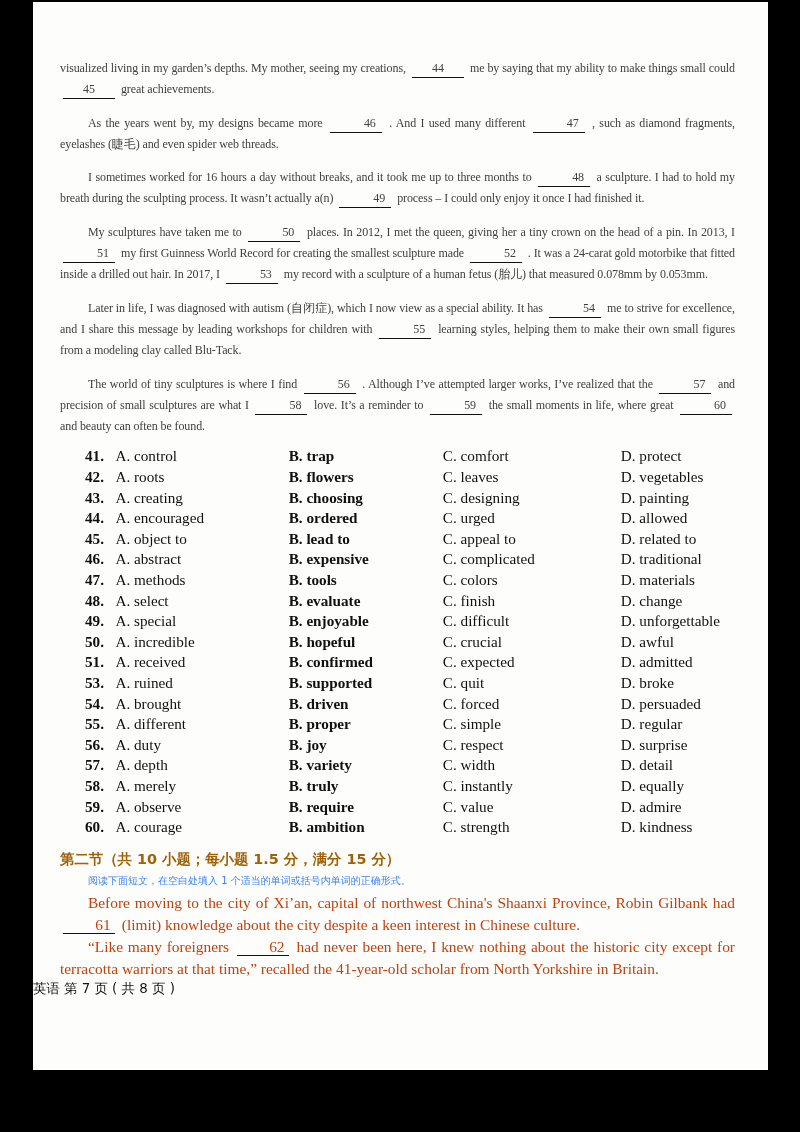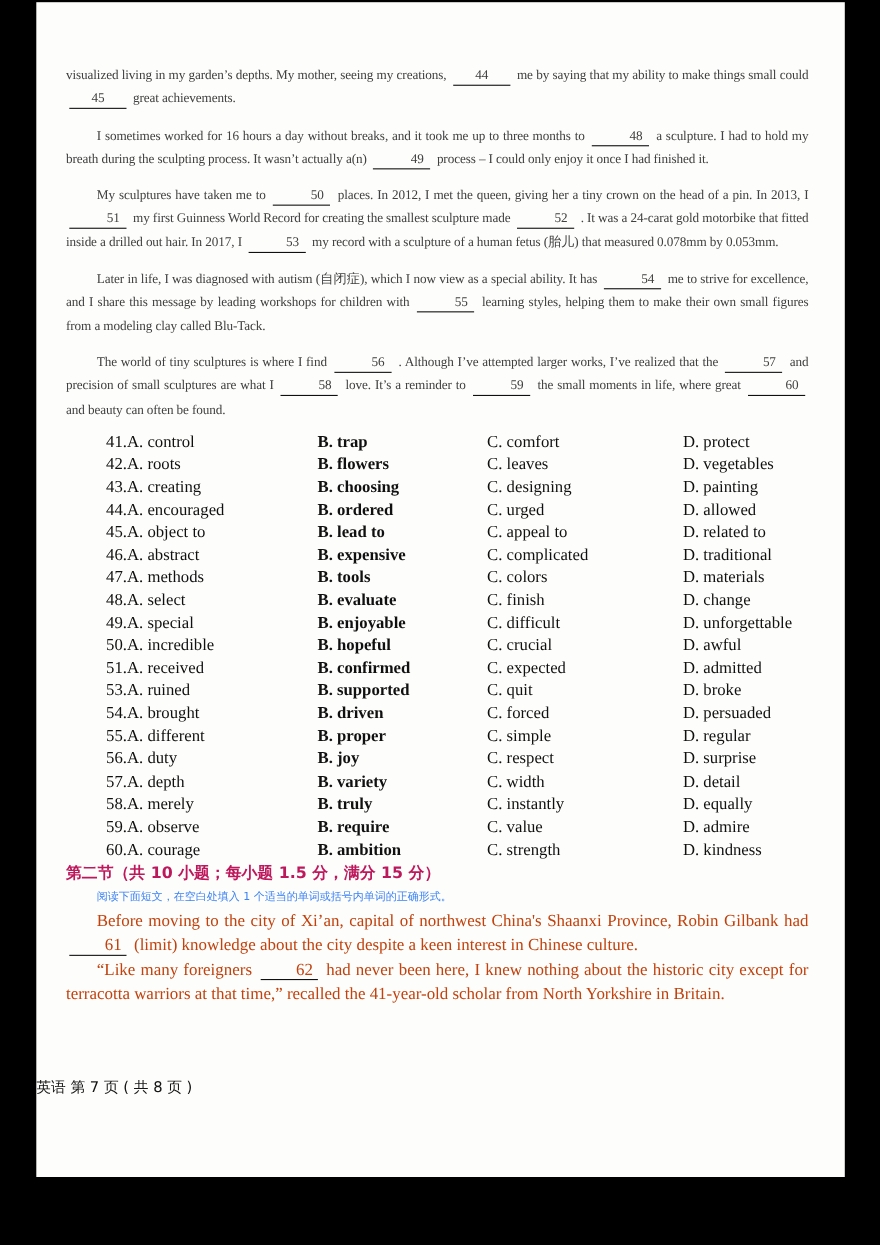--- a/index.html
+++ b/index.html
@@ -56,35 +56,37 @@
   }
   .opt-row {
     display: flex;
     font-size: 15.2px;
     line-height: 20.6px;
     color: #101010;
     white-space: nowrap;
   }
   .opt-num {
     width: 32px;
-    text-align: right;
+    text-align: left;
     padding-left: 25px;
     box-sizing: content-box;
+    font-weight: bold;
   }
   .opt-a { width: 182px; }
   .opt-b { width: 162px; font-weight: bold; }
   .opt-c { width: 187px; }
   .opt-d { width: 120px; }
 
   
   .sec-head {
+    margin-top: 10px;
     font-family: "DejaVu Sans", "Liberation Sans", sans-serif;
     font-weight: bold;
     font-size: 14.4px;
-    color: #be185d;
+    color: #a16207;
     line-height: 22px;
   }
   .sec-instr {
     font-family: "DejaVu Sans", "Liberation Sans", sans-serif;
     font-size: 10px;
     color: #3b82f6;
     line-height: 22px;
     text-indent: 28px;
   }
   .para2 {
@@ -106,20 +108,21 @@
   }
 </style>
 </head>
 <body>
 
 <div id="scan">
   <div class="page-inner">
 
     <div id="cloze-passage">
         <div class="para">visualized living in my garden’s depths. My mother, seeing my creations, <span class="blank">44</span> me by saying that my ability to make things small could <span class="blank">45</span> great achievements. </div>
+        <div class="para indent">As the years went by, my designs became more <span class="blank">46</span> . And I used many different <span class="blank">47</span> , such as diamond fragments, eyelashes (睫毛) and even spider web threads. </div>
         <div class="para indent">I sometimes worked for 16 hours a day without breaks, and it took me up to three months to <span class="blank">48</span> a sculpture. I had to hold my breath during the sculpting process. It wasn’t actually a(n) <span class="blank">49</span> process – I could only enjoy it once I had finished it. </div>
         <div class="para indent">My sculptures have taken me to <span class="blank">50</span> places. In 2012, I met the queen, giving her a tiny crown on the head of a pin. In 2013, I <span class="blank">51</span> my first Guinness World Record for creating the smallest sculpture made <span class="blank">52</span> . It was a 24-carat gold motorbike that fitted inside a drilled out hair. In 2017, I <span class="blank">53</span> my record with a sculpture of a human fetus (胎儿) that measured 0.078mm by 0.053mm. </div>
         <div class="para indent">Later in life, I was diagnosed with autism (自闭症), which I now view as a special ability. It has <span class="blank">54</span> me to strive for excellence, and I share this message by leading workshops for children with <span class="blank">55</span> learning styles, helping them to make their own small figures from a modeling clay called Blu-Tack. </div>
         <div class="para indent">The world of tiny sculptures is where I find <span class="blank">56</span> . Although I’ve attempted larger works, I’ve realized that the <span class="blank">57</span> and precision of small sculptures are what I <span class="blank">58</span> love. It’s a reminder to <span class="blank">59</span> the small moments in life, where great <span class="blank">60</span> and beauty can often be found. </div>
       </div>
 
     <div class="options" id="options-grid">
         <div class="opt-row">
           <span class="opt-num">41.</span>
           <span class="opt-a">A. control</span>

